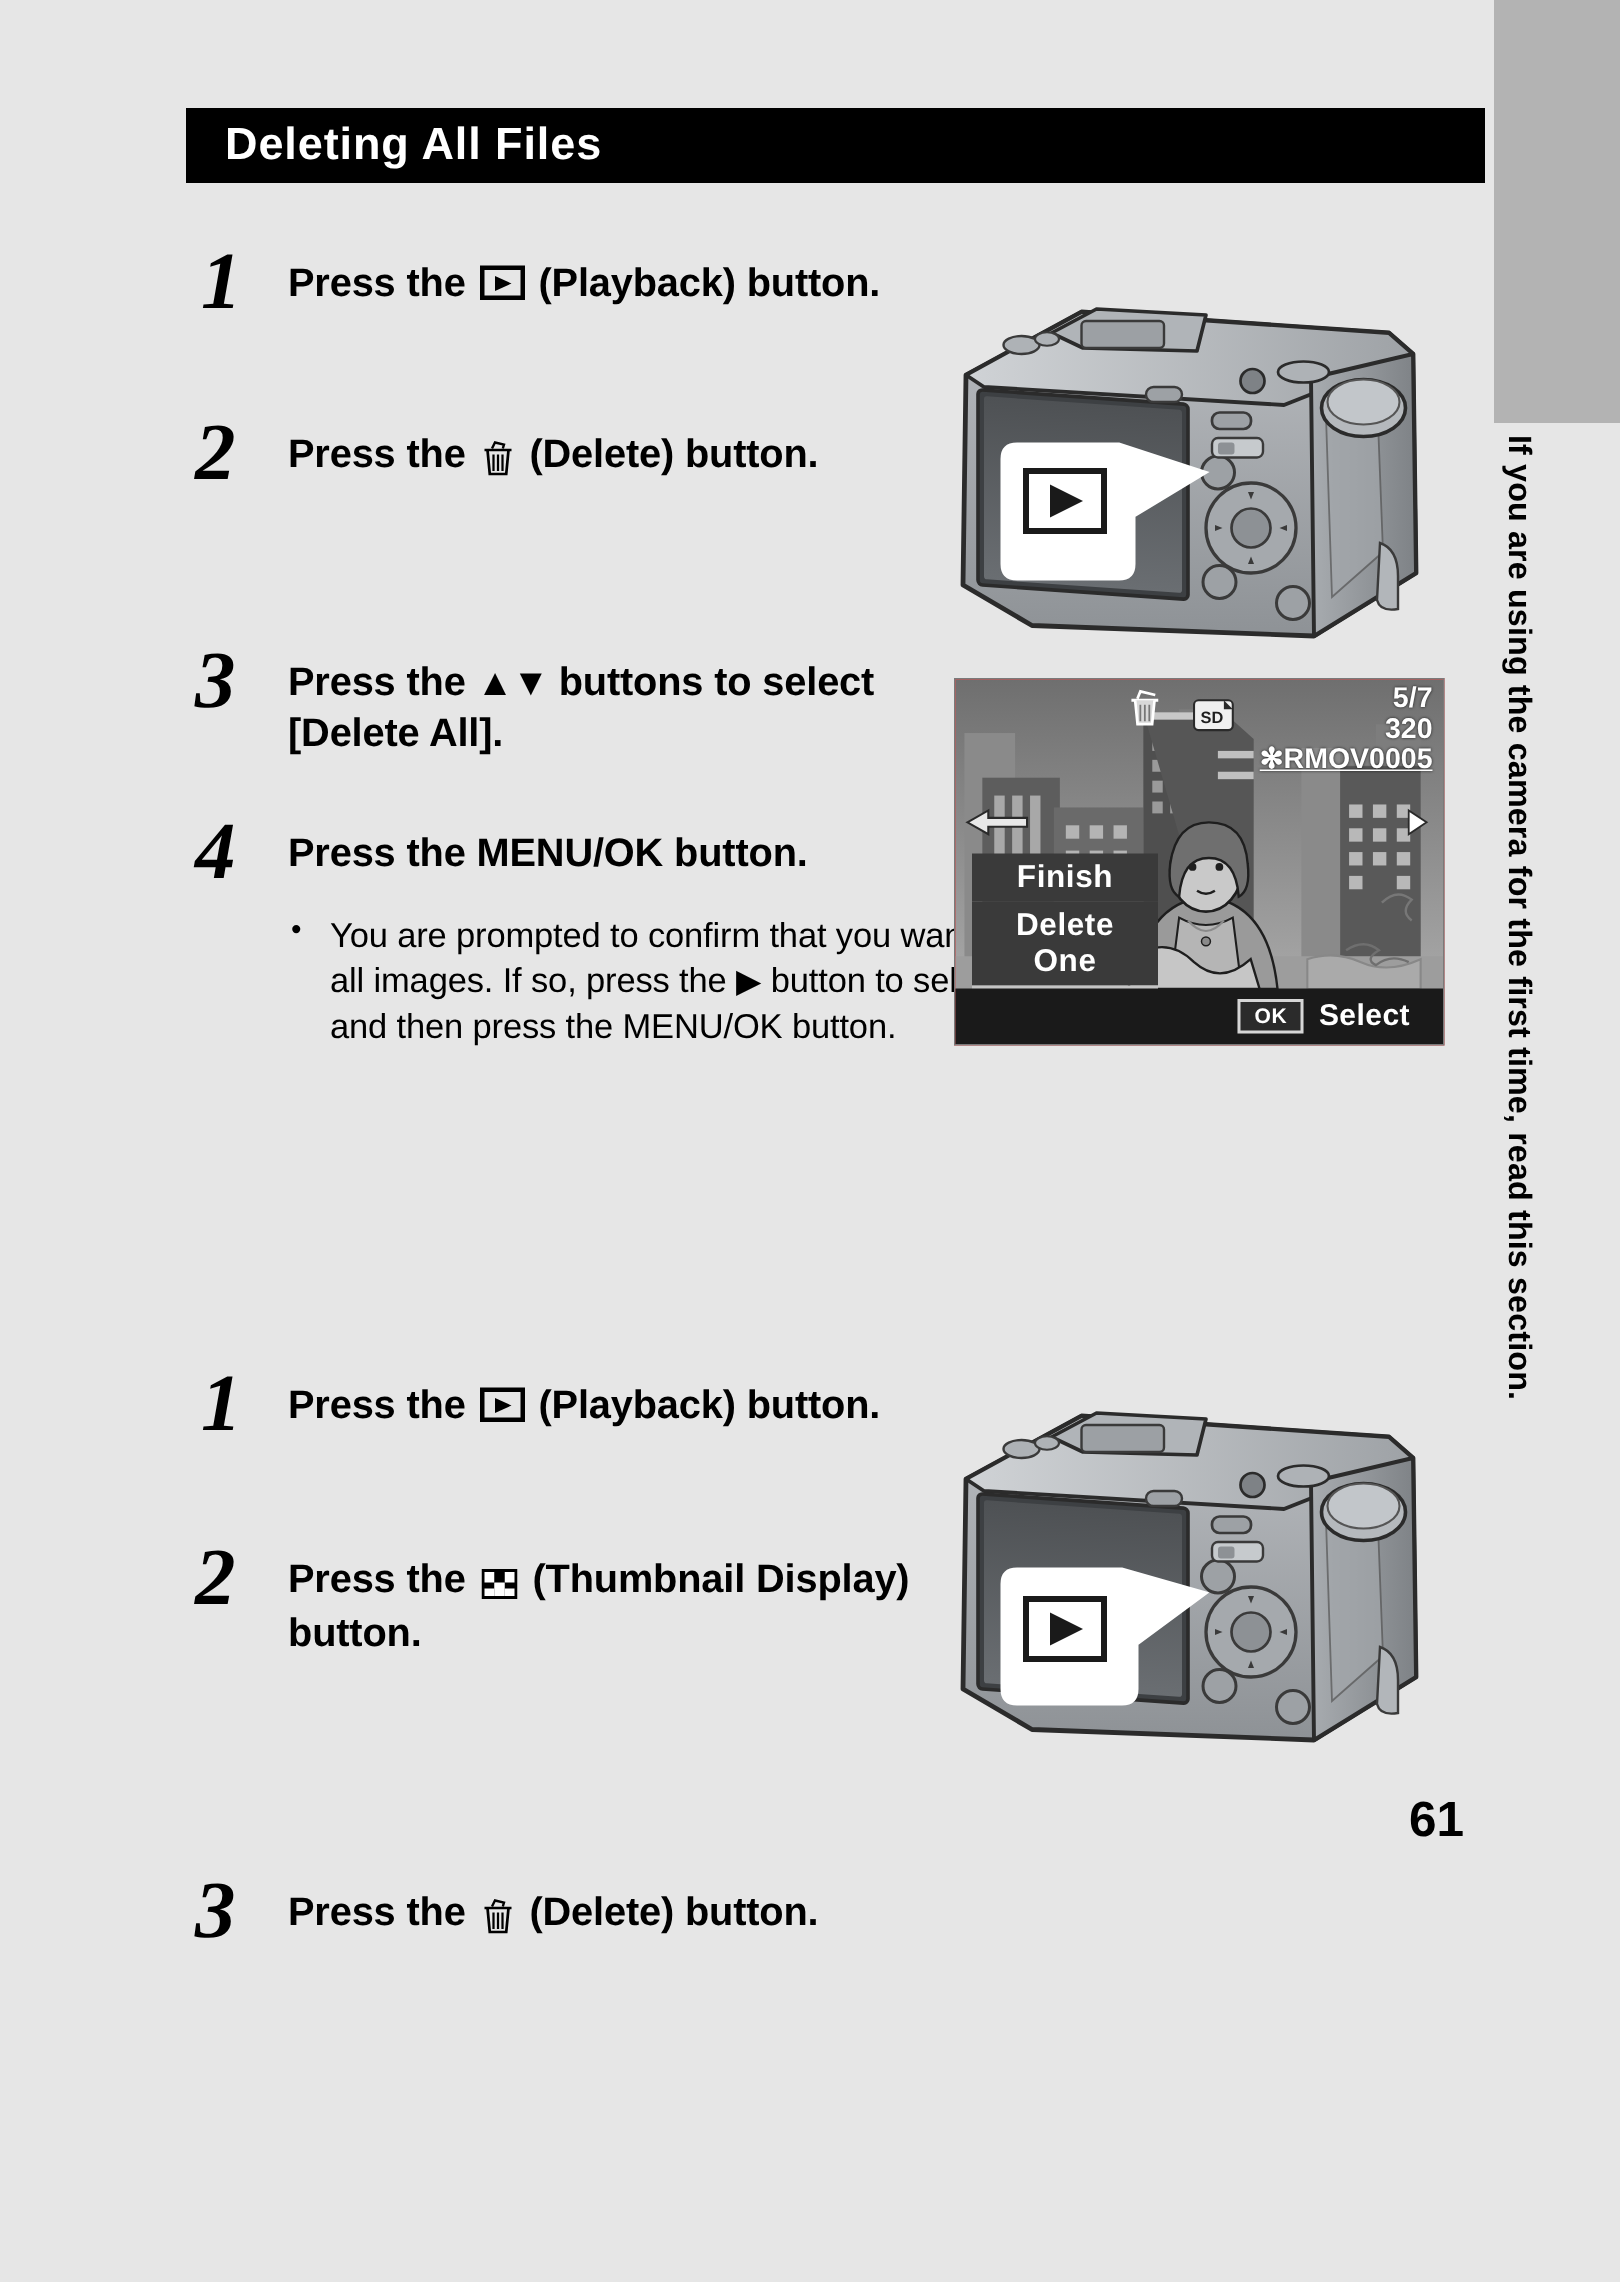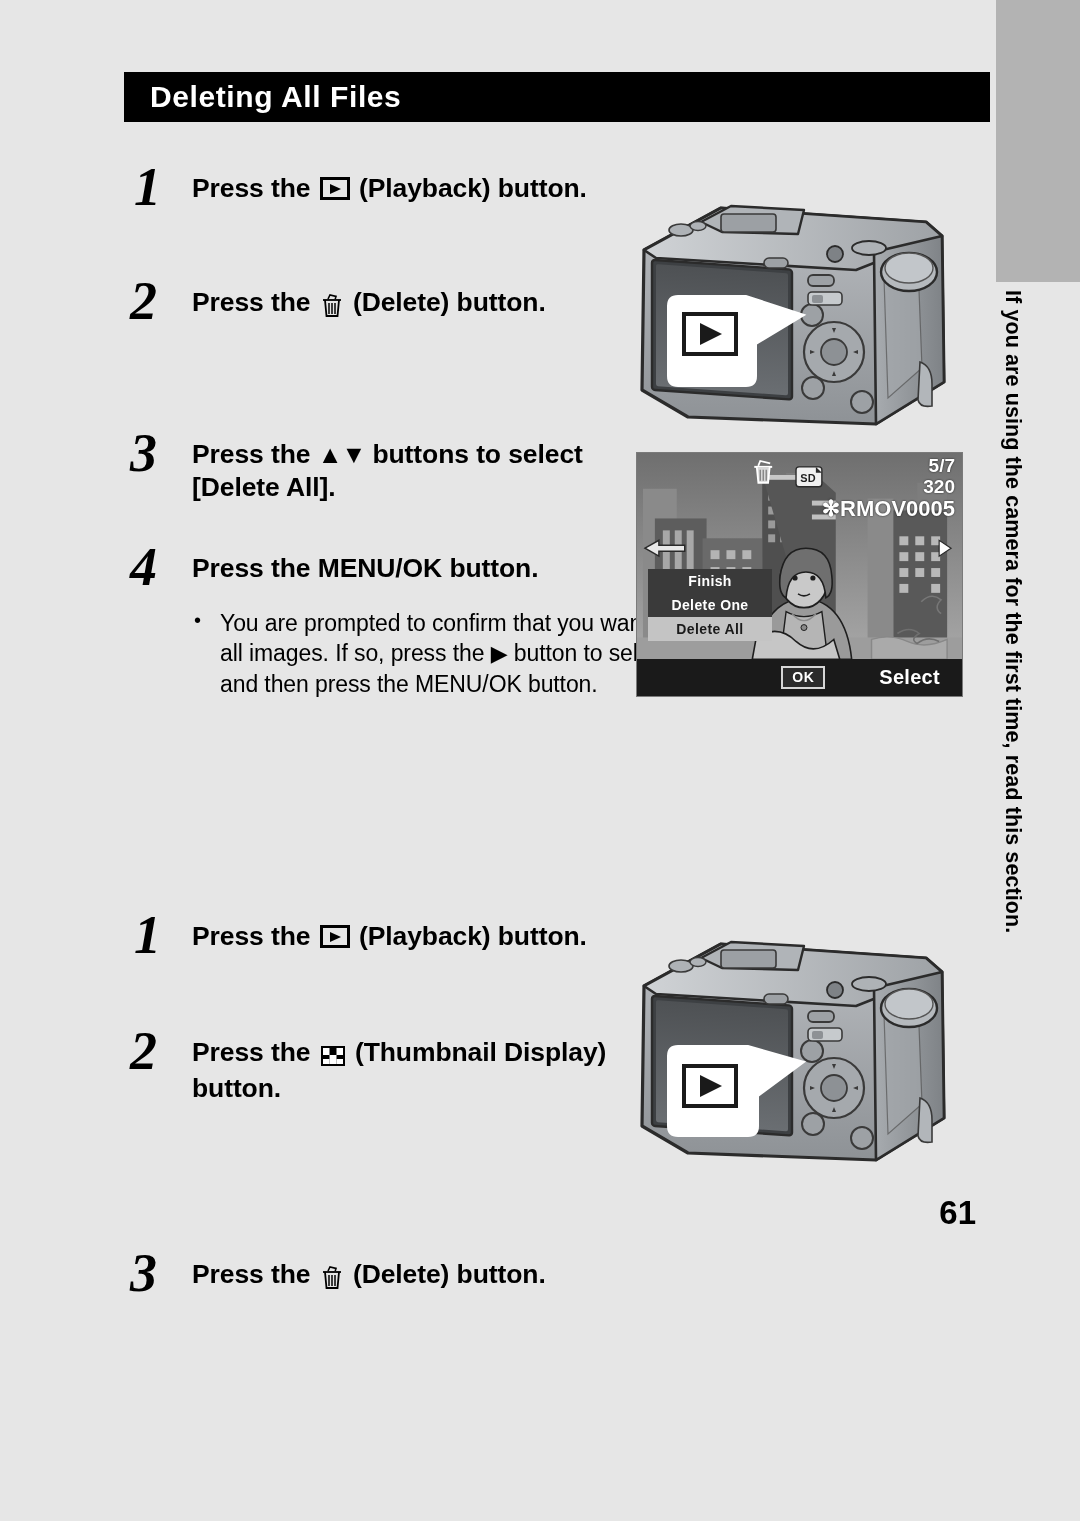--- a/index.html
+++ b/index.html
@@ -185,21 +185,21 @@
     position: absolute;
     left: 11px;
     top: 116px;
     width: 124px;
     z-index: 6;
     font-size: 0;
   }
   .lcd-menu-item {
     background: #3a3a3a;
     color: #fff;
-    font-size: 14px;
+    font-size: 21px;
     font-weight: bold;
     text-align: center;
     padding: 4px 6px 4px 6px;
     letter-spacing: 0.4px;
     font-family: "Liberation Sans", sans-serif;
   }
   .lcd-menu-item.selected {
     background: #c4c4c4;
     color: #1a1a1a;
   }
@@ -211,38 +211,38 @@
     z-index: 6;
     text-align: right;
     color: #fff;
     font-size: 19px;
     font-weight: bold;
     line-height: 1.08;
     text-shadow: 0 0 2px rgba(0,0,0,0.8);
     margin-left: 44px;
   }
   .lcd-info .file {
-    font-size: 22px;
+    font-size: 19px;
     white-space: nowrap;
+    text-decoration: underline;
   }
 
   .lcd-footer {
     position: absolute;
     left: 0;
     right: 0;
     bottom: 0;
     height: 37px;
     background: #1a1a1a;
     z-index: 7;
     display: flex;
     align-items: center;
     justify-content: flex-end;
     padding-right: 22px;
     box-sizing: border-box;
-    gap: 44px;
   }
   .ok-box {
     border: 2px solid #d6d6d6;
     color: #fff;
     font-size: 14px;
     font-weight: bold;
     padding: 1px 9px 2px 9px;
     margin-right: 10px;
     letter-spacing: 0.5px;
     background: #2b2b2b;

